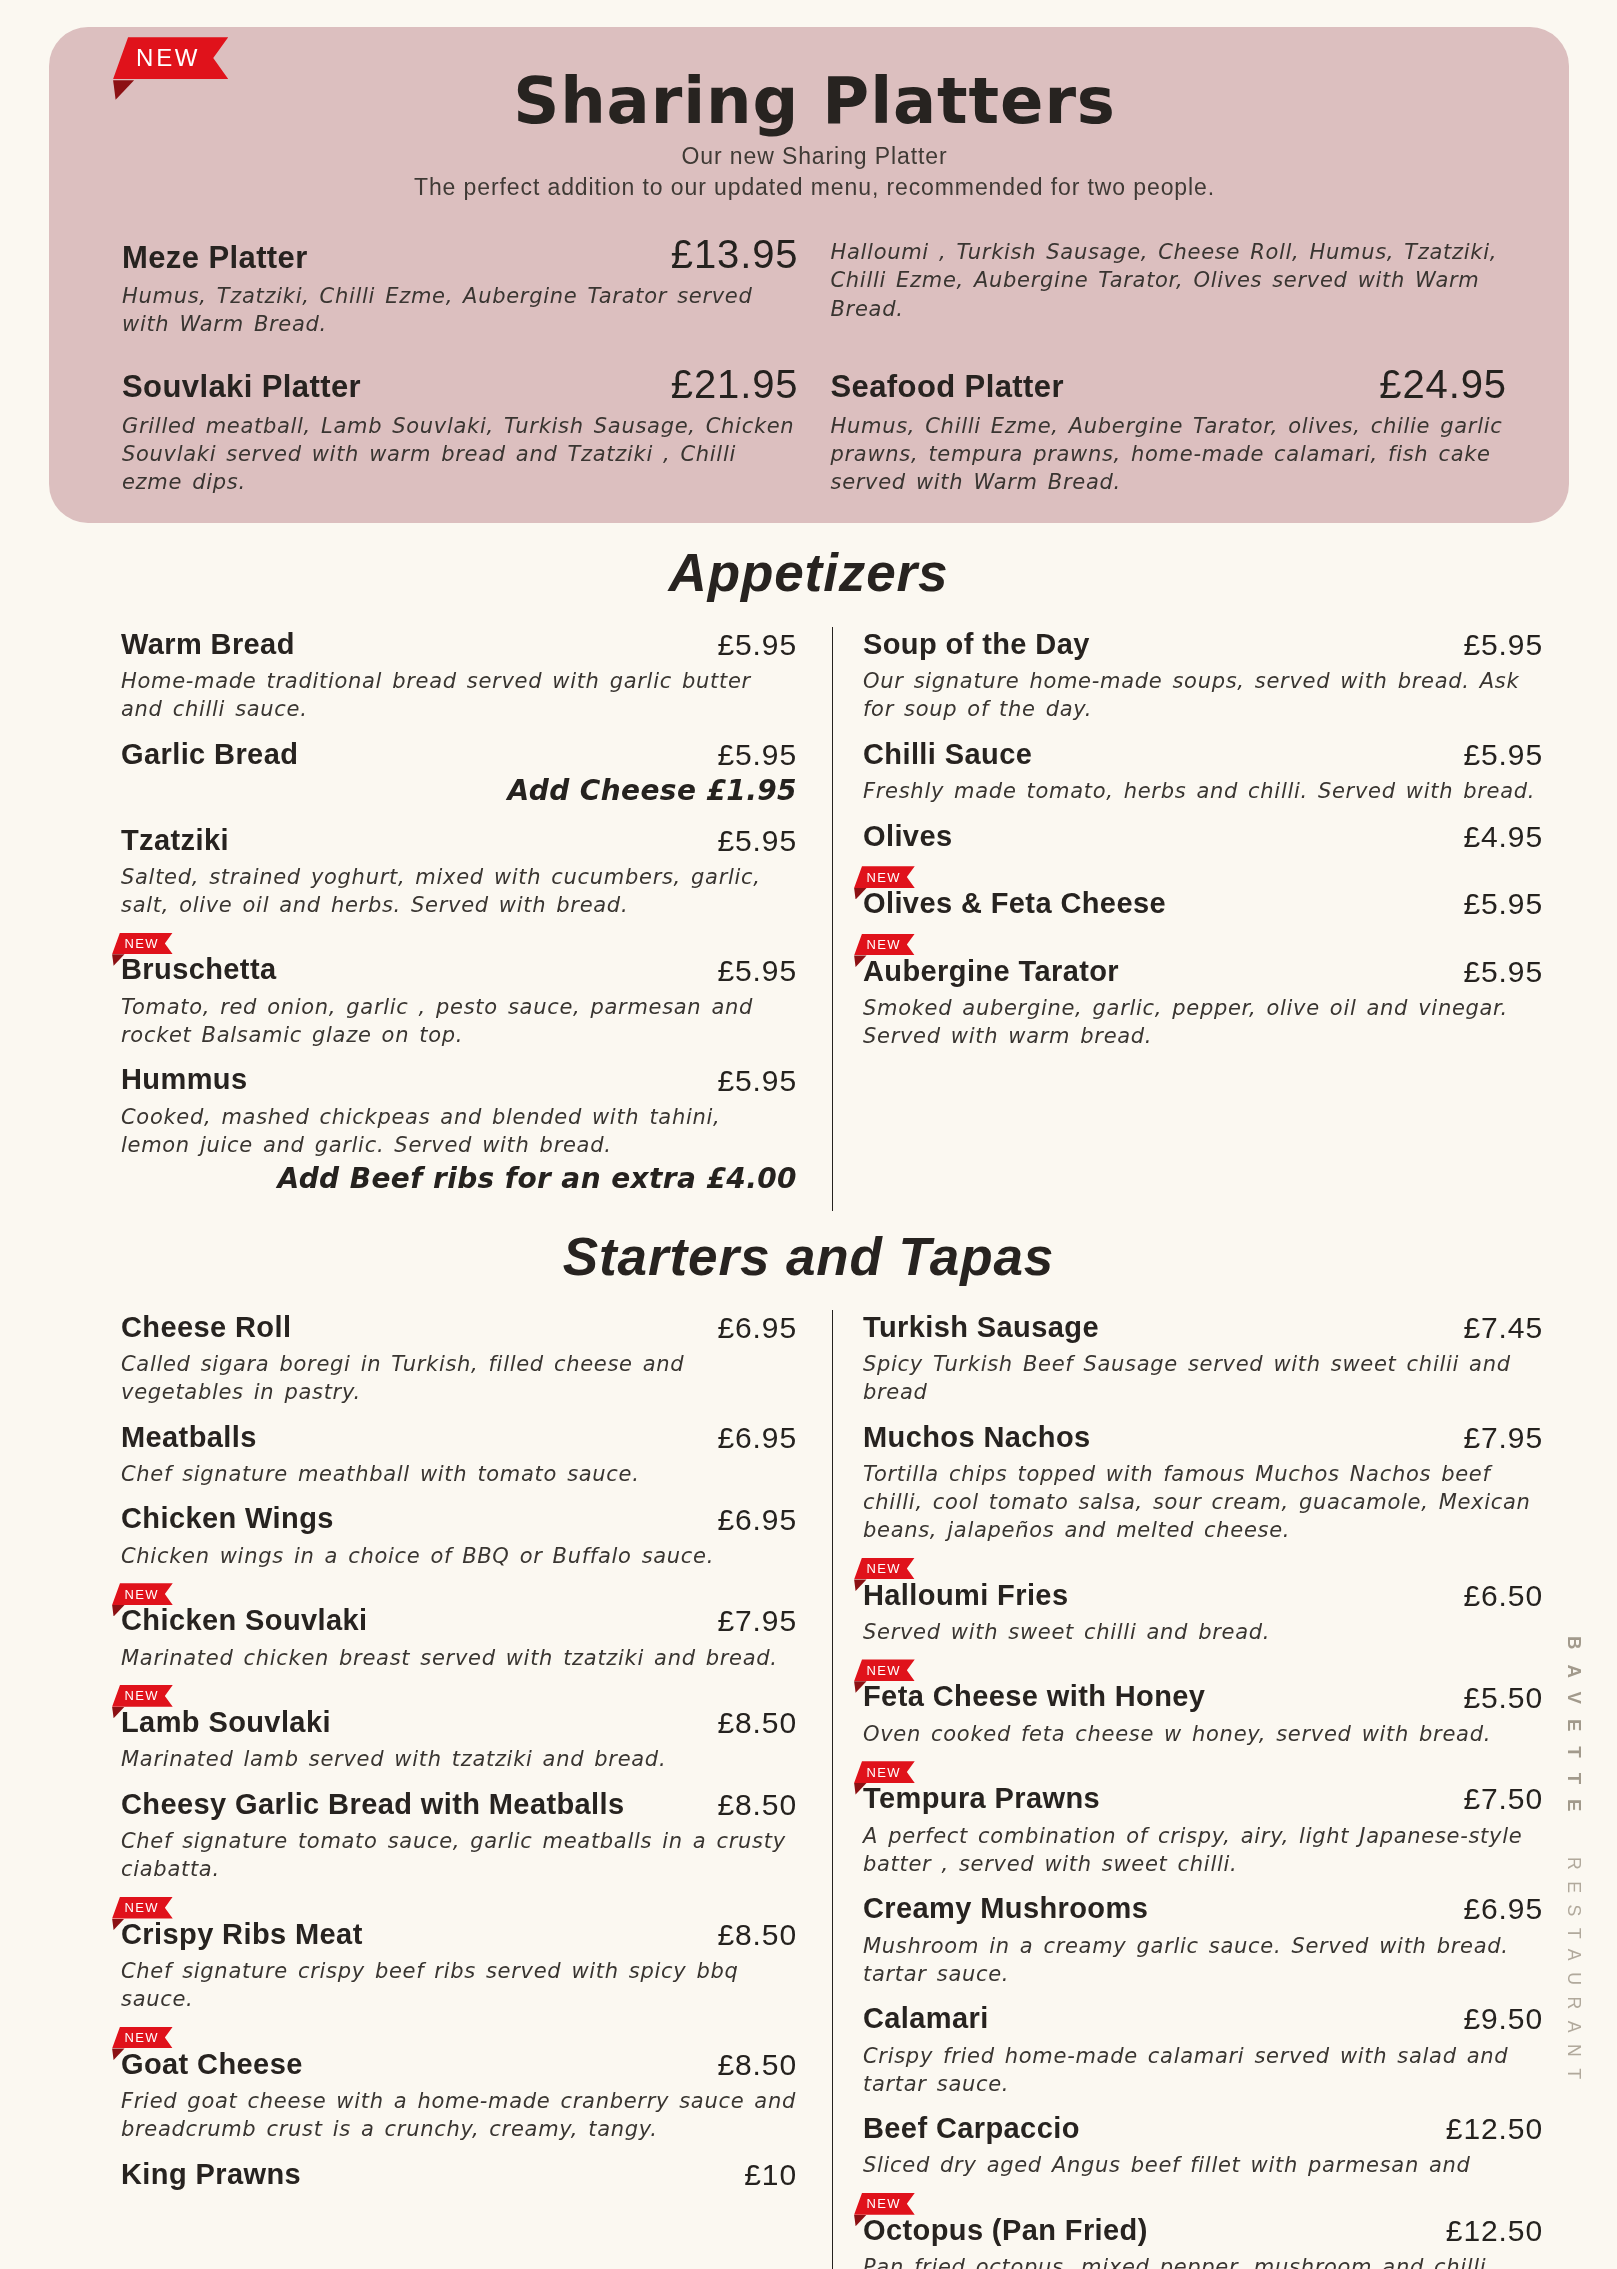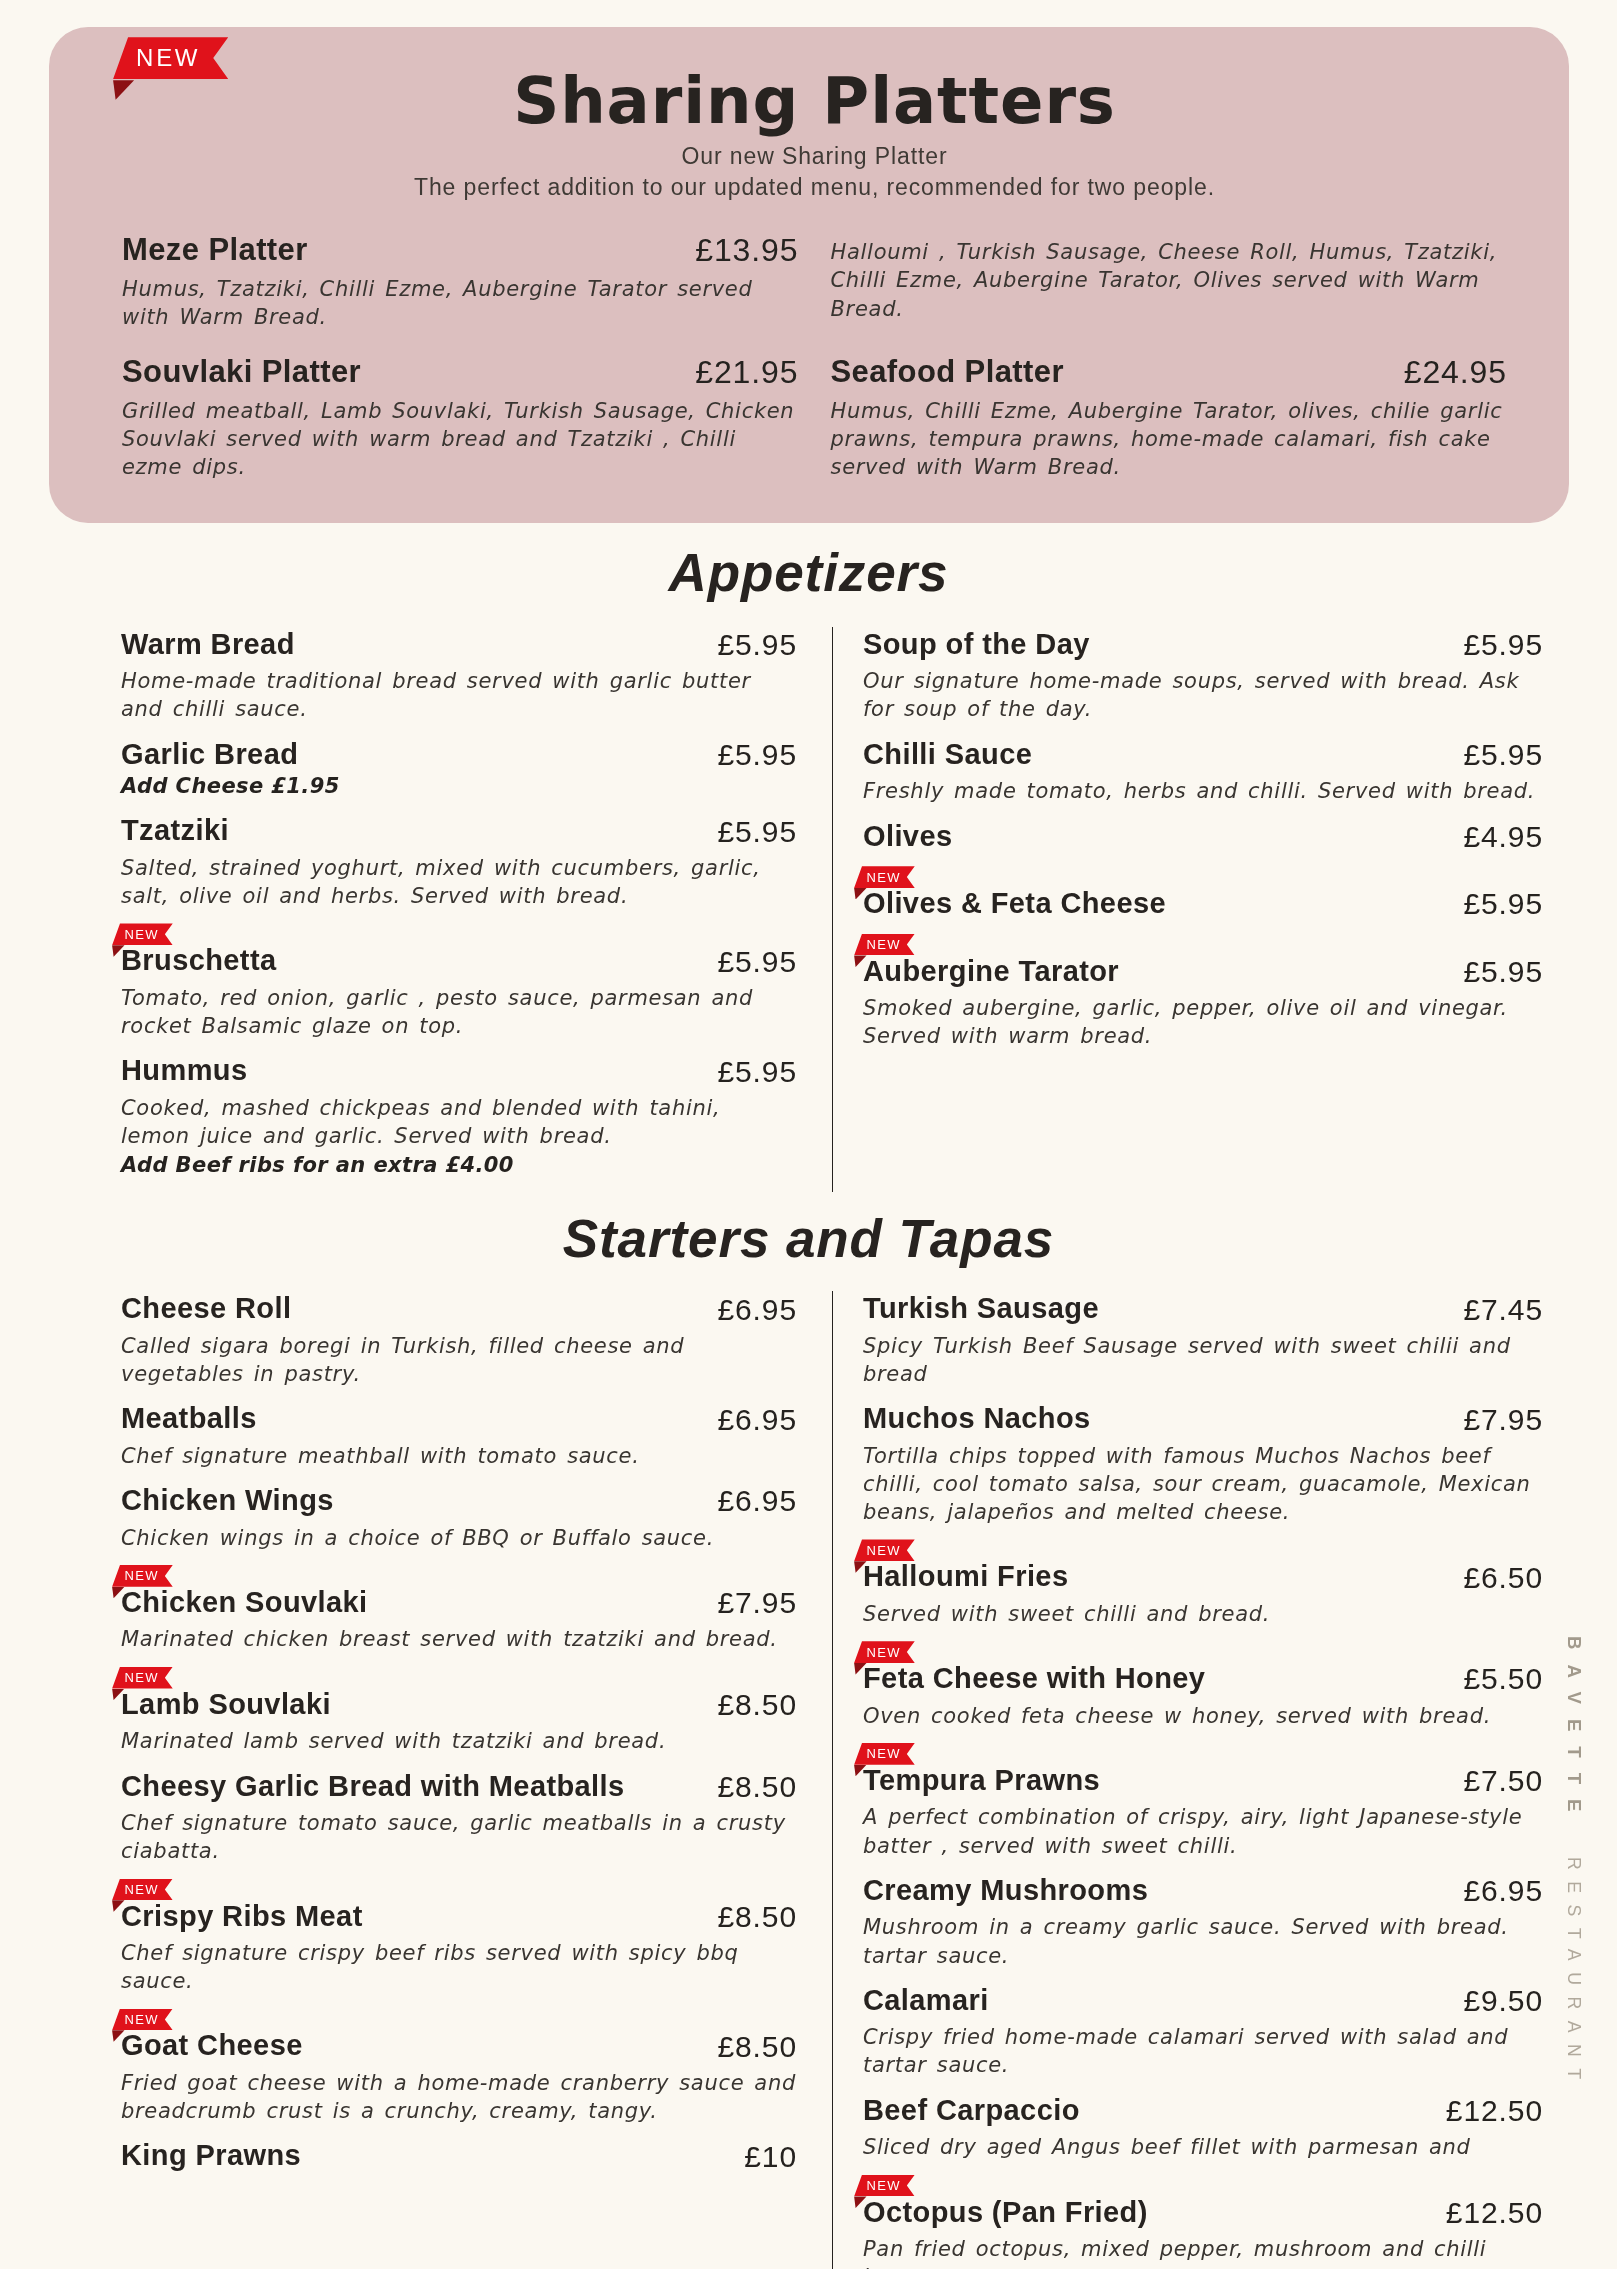--- a/index.html
+++ b/index.html
@@ -57,31 +57,31 @@
     font-weight:400;font-size:30px;line-height:1.1;letter-spacing:0.9px;color:#25221f;white-space:nowrap;
   }
   .item-desc{
     margin:6.2px 0 0;
     font-family:"DejaVu Sans",sans-serif;font-style:italic;font-weight:400;
     font-size:21px;line-height:1.34;letter-spacing:0.7px;word-spacing:2.7px;color:#393531;
   }
   .item-extra{
     margin:1.8px 0 0;
     font-family:"DejaVu Sans",sans-serif;font-style:italic;font-weight:700;
-    font-size:21px;line-height:1.3;letter-spacing:0.4px;color:#25221f;
+    font-size:28px;line-height:1.3;letter-spacing:0.4px;color:#25221f;text-align:right;
   }
   .menu-item{margin-bottom:13.3px;}
   
   .platter-grid{
     margin-top:30px;display:grid;grid-template-columns:1fr 1fr;
     column-gap:32px;row-gap:23px;
   }
   .platter-grid .menu-item{margin-bottom:0;}
   .platter-grid .item-name{font-size:31px;}
-  .platter-grid .item-price{font-size:32px;}
+  .platter-grid .item-price{font-size:40px;}
   
   .section-heading{
     margin:21px 0 0;text-align:center;
     font-style:italic;font-weight:700;font-size:53px;line-height:1.1;
     letter-spacing:0.9px;color:#272320;
   }
   .section-heading.starters{margin-top:17.7px;}
   .cols{
     display:grid;grid-template-columns:1fr 1fr;
     padding:0 74px 0 121px;margin-top:25px;

